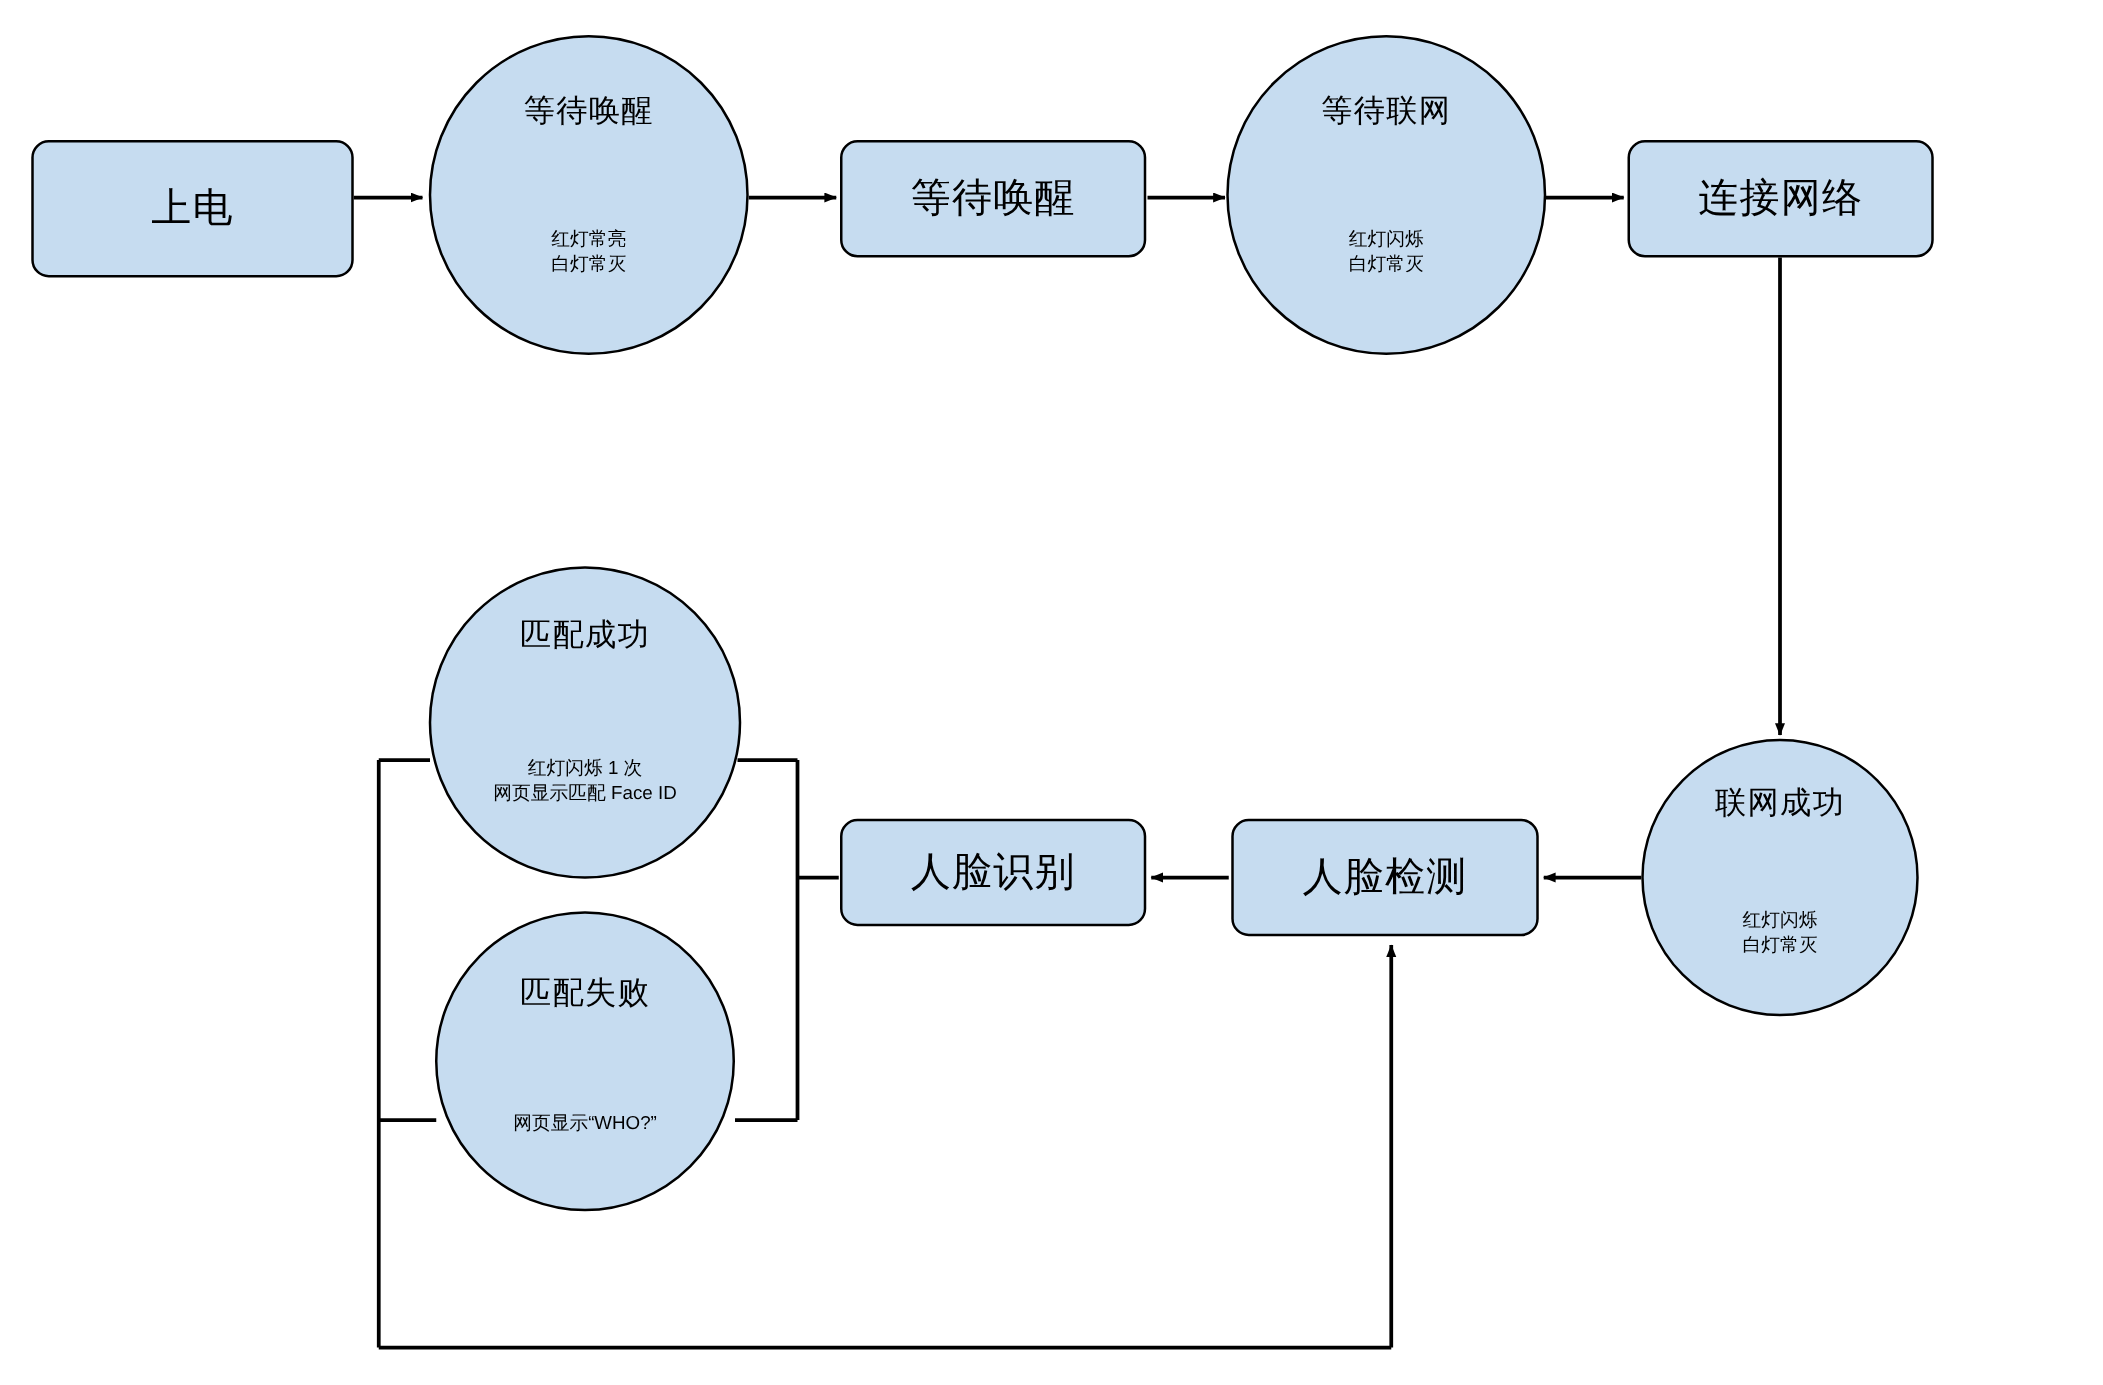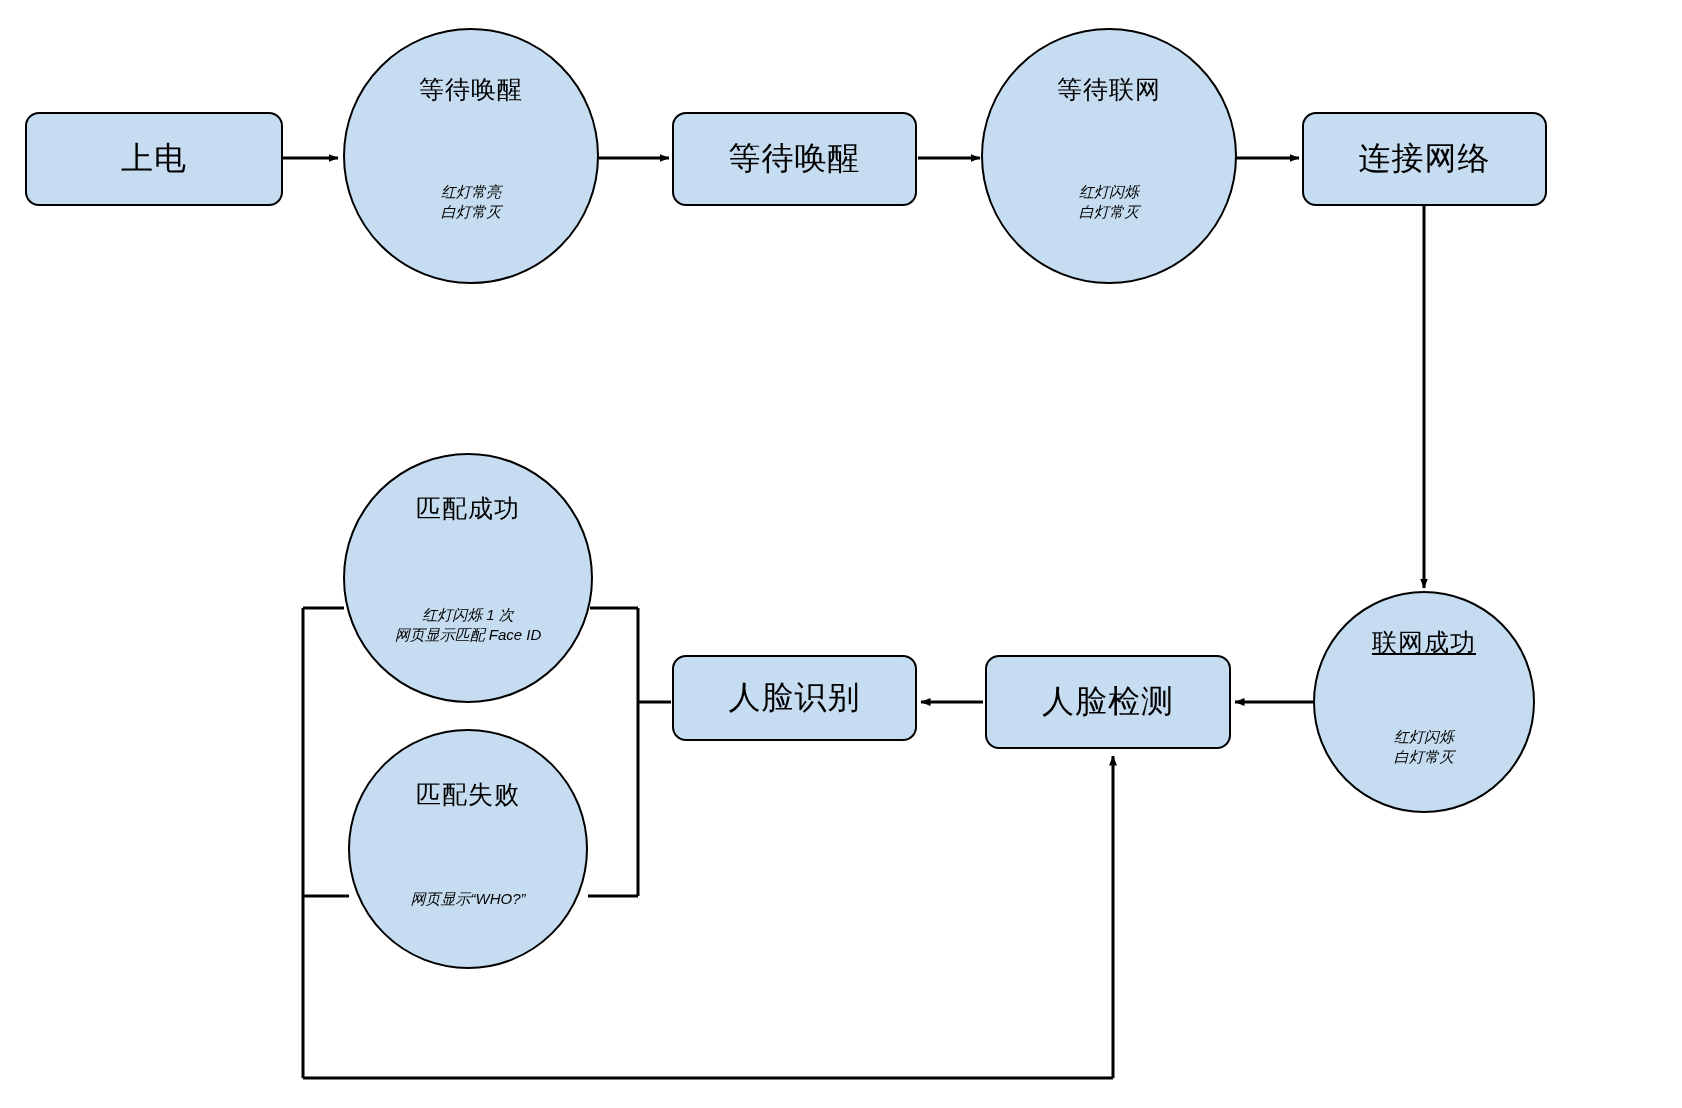--- a/index.html
+++ b/index.html
@@ -10,21 +10,21 @@
   .node{position:absolute;box-sizing:border-box;background:#c6dcf0;border:2.5px solid #000000;
         display:flex;flex-direction:column;align-items:center;justify-content:center;text-align:center;}
   .box{border-radius:14px;}
   .circle{border-radius:50%;}
   .title{font-size:25px;line-height:1.1;color:#000;font-weight:400;letter-spacing:1px;}
   .box .title{font-size:32px;}
   .sub{font-size:15px;line-height:1.35;color:#000;white-space:pre-line;}
 
   
   .circle .title{position:absolute;left:0;right:0;}
-  .circle .sub{position:absolute;left:0;right:0;font-style:italic;}
+  .circle .sub{position:absolute;left:0;right:0;}
 </style>
 </head>
 <body>
 
 <div id="canvas">
 
   <svg id="wires" viewBox="0 0 1682 1108" xmlns="http://www.w3.org/2000/svg">
     <defs>
       <marker id="ah" markerWidth="11" markerHeight="11" refX="9.5" refY="4" orient="auto" markerUnits="userSpaceOnUse">
         <path d="M0,0 L10,4 L0,8 z" fill="#000000"></path>
@@ -52,21 +52,21 @@
       <line x1="638" y1="896" x2="588" y2="896"></line>
       <line x1="303" y1="608" x2="344" y2="608"></line>
       <line x1="303" y1="896" x2="349" y2="896"></line>
       <line x1="303" y1="608" x2="303" y2="1078"></line>
 
       <line x1="303" y1="1078" x2="1113" y2="1078"></line>
       <line x1="1113" y1="1078" x2="1113" y2="756" marker-end="url(#ah)"></line>
     </g>
   </svg>
 
-  <div class="node box" style="left:25px;top:112px;width:258px;height:94px;">
+  <div class="node box" style="left:25px;top:112px;width:258px;height:110px;">
     <div class="title">上电</div>
   </div>
 
   <div class="node circle" style="left:343px;top:28px;width:256px;height:256px;">
     <div class="title" style="top:46px;">等待唤醒</div>
     <div class="sub" style="top:152px;">红灯常亮
 白灯常灭</div>
   </div>
 
   <div class="node box" style="left:672px;top:112px;width:245px;height:94px;">
@@ -77,21 +77,21 @@
     <div class="title" style="top:46px;">等待联网</div>
     <div class="sub" style="top:152px;">红灯闪烁
 白灯常灭</div>
   </div>
 
   <div class="node box" style="left:1302px;top:112px;width:245px;height:94px;">
     <div class="title">连接网络</div>
   </div>
 
   <div class="node circle" style="left:1313px;top:591px;width:222px;height:222px;">
-    <div class="title" style="top:36px;text-decoration:underline;">联网成功</div>
+    <div class="title" style="top:36px;">联网成功</div>
     <div class="sub" style="top:134px;">红灯闪烁
 白灯常灭</div>
   </div>
 
   <div class="node box" style="left:985px;top:655px;width:246px;height:94px;font-family:Liberation Serif, serif;">
     <div class="title">人脸检测</div>
   </div>
 
   <div class="node box" style="left:672px;top:655px;width:245px;height:86px;">
     <div class="title">人脸识别</div>

